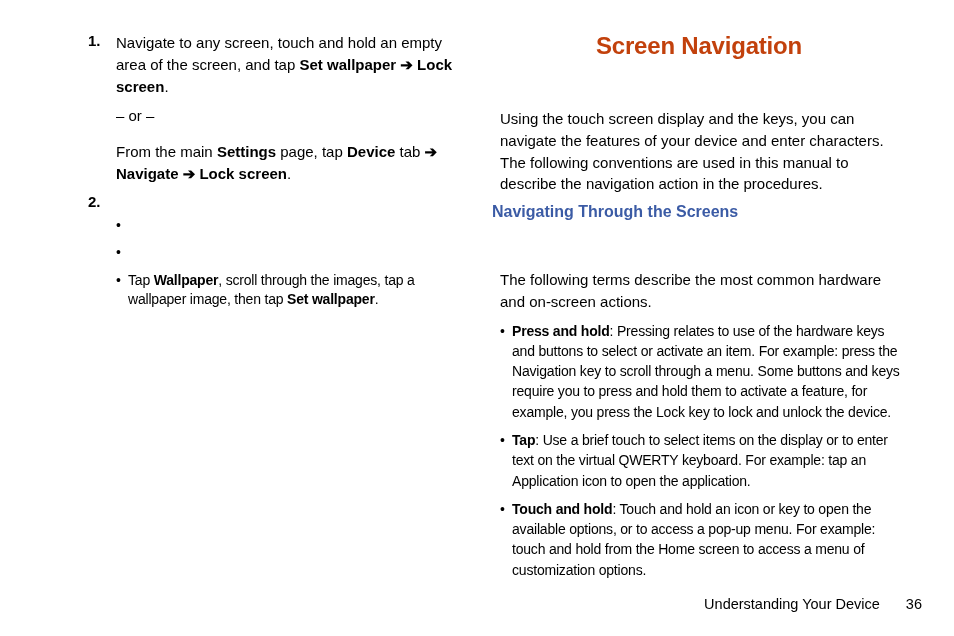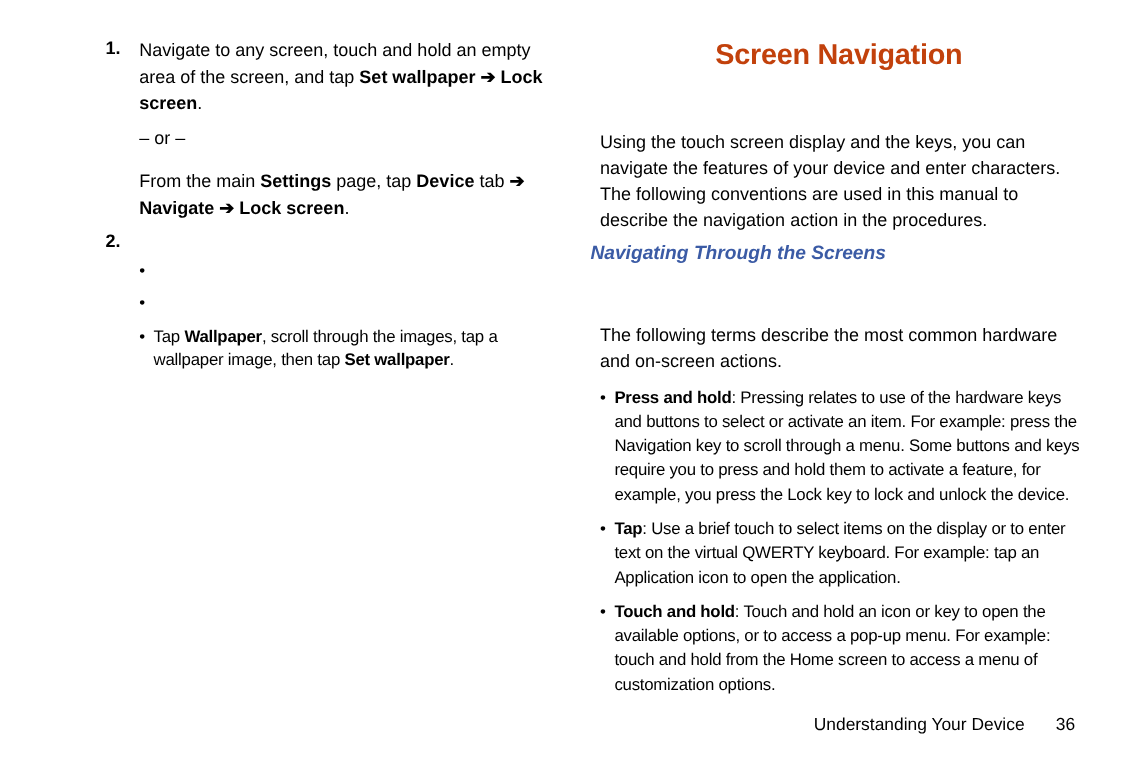--- a/index.html
+++ b/index.html
@@ -63,21 +63,20 @@
       color: #c2410c;
       font-weight: bold;
       font-size: 24px;
       margin-bottom: 6px;
       letter-spacing: -0.2px;
       text-align: center;
     }
     .h2 {
       color: #3b5ba5;
       font-weight: bold;
-      font-style: italic;
       font-size: 16px;
       margin-bottom: 6px;
     }
     .body-para {
       font-size: 15px;
       line-height: 1.45;
       margin-bottom: 8px;
       padding-left: 8px;
       margin-top: 48px;
     }
@@ -88,21 +87,21 @@
       line-height: 1.45;
       margin-bottom: 8px;
     }
     .r-bullet .dot {
       min-width: 12px;
     }
     .b { font-weight: bold; }
     .footer {
       position: absolute;
       bottom: 24px;
-      right: 58px;
+      right: 32px;
       font-size: 14.5px;
     }
     .footer .pg { margin-left: 22px; }
     .arrow { font-weight: bold; }
     .narrow { font-family: 'Arial Narrow', Arial, sans-serif; letter-spacing: -0.2px; }
   </style>
 </head>
 <body>
 
 <div class="columns">

